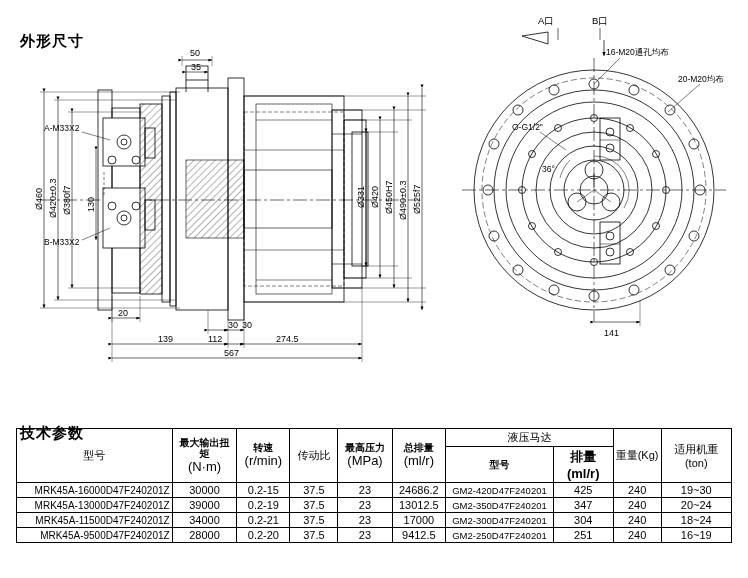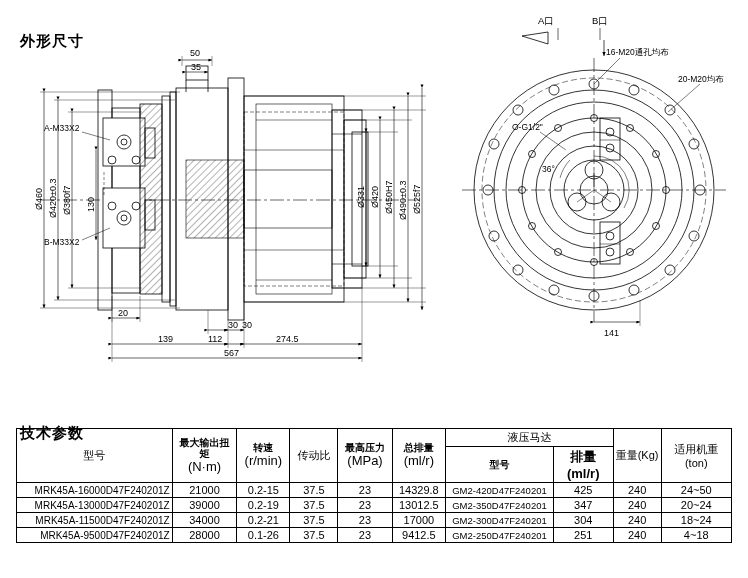--- a/index.html
+++ b/index.html
@@ -315,29 +315,29 @@
         <th rowspan="2">重量(Kg)</th>
         <th rowspan="2">适用机重(ton)</th>
       </tr>
       <tr>
         <th class="hdr-sub">型号</th>
         <th class="hdr-sub small">排量(ml/r)</th>
       </tr>
 
       <tr>
         <td class="model-cell">MRK45A-16000D47F240201Z</td>
-        <td class="numcell">21000</td>
+        <td class="numcell">30000</td>
         <td class="numcell">0.2-15</td>
         <td class="numcell">37.5</td>
         <td class="numcell">23</td>
-        <td class="numcell">14329.8</td>
+        <td class="numcell">24686.2</td>
         <td class="motor-cell">GM2-420D47F240201</td>
         <td class="numcell">425</td>
         <td class="numcell">240</td>
-        <td class="numcell">24~50</td>
+        <td class="numcell">19~30</td>
       </tr>
       <tr>
         <td class="model-cell">MRK45A-13000D47F240201Z</td>
         <td class="numcell">39000</td>
         <td class="numcell">0.2-19</td>
         <td class="numcell">37.5</td>
         <td class="numcell">23</td>
         <td class="numcell">13012.5</td>
         <td class="motor-cell">GM2-350D47F240201</td>
         <td class="numcell">347</td>
@@ -352,26 +352,26 @@
         <td class="numcell">23</td>
         <td class="numcell">17000</td>
         <td class="motor-cell">GM2-300D47F240201</td>
         <td class="numcell">304</td>
         <td class="numcell">240</td>
         <td class="numcell">18~24</td>
       </tr>
       <tr>
         <td class="model-cell">MRK45A-9500D47F240201Z</td>
         <td class="numcell">28000</td>
-        <td class="numcell">0.1-26</td>
+        <td class="numcell">0.2-20</td>
         <td class="numcell">37.5</td>
         <td class="numcell">23</td>
         <td class="numcell">9412.5</td>
         <td class="motor-cell">GM2-250D47F240201</td>
         <td class="numcell">251</td>
         <td class="numcell">240</td>
-        <td class="numcell">4~18</td>
+        <td class="numcell">16~19</td>
       </tr>
     </tbody>
       </table>
   </div>
 
 </div>
 
 </body></html>

